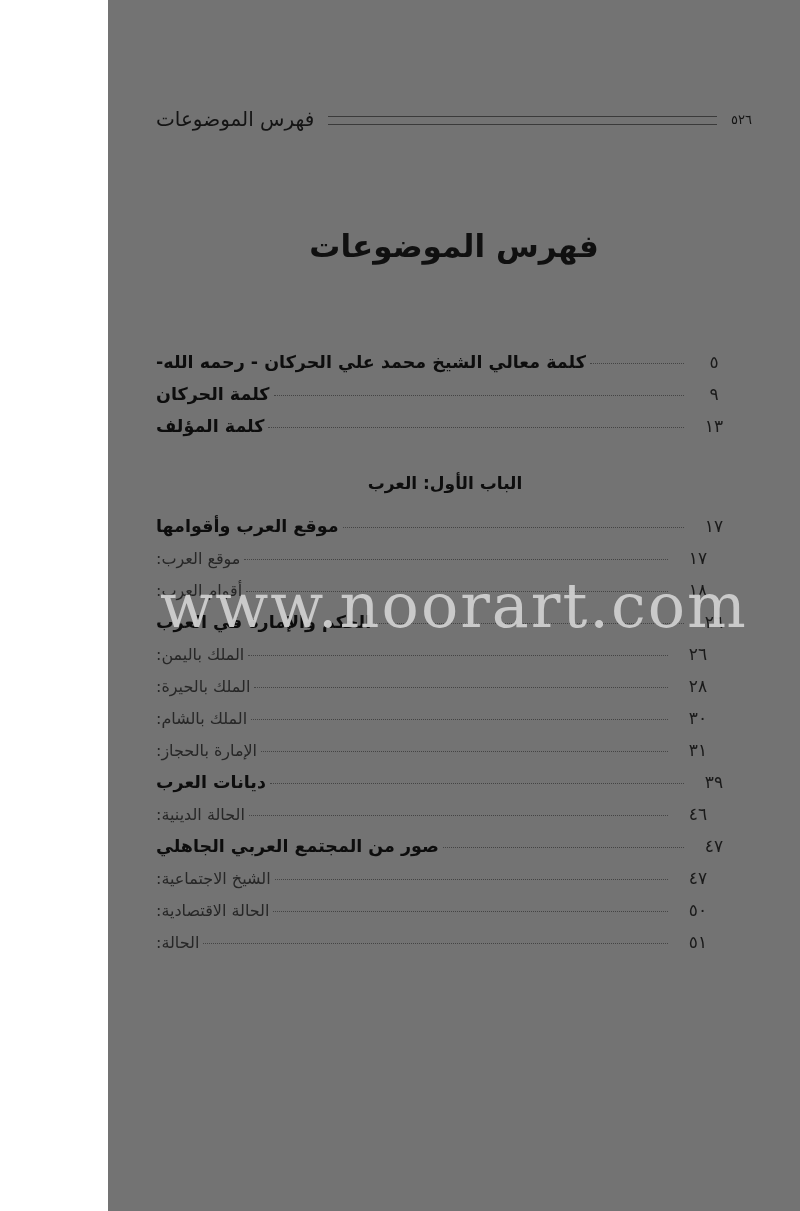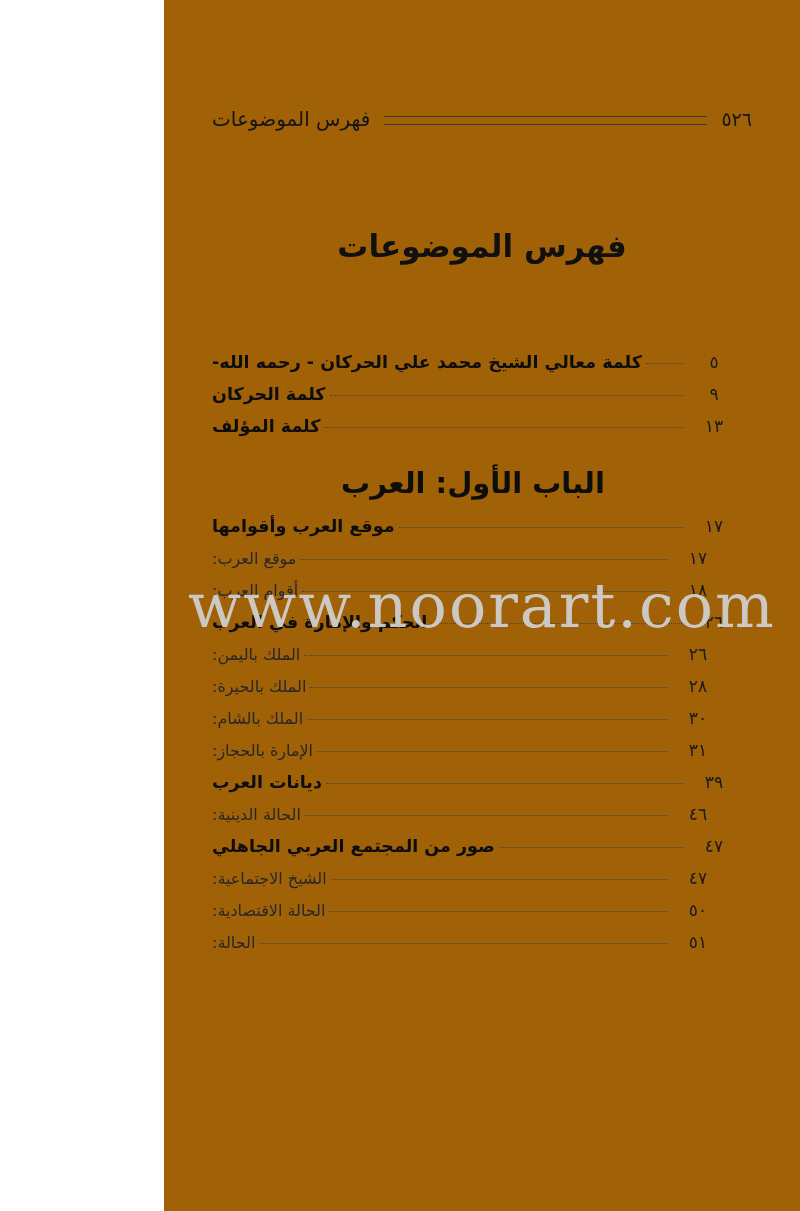--- a/index.html
+++ b/index.html
@@ -3,23 +3,23 @@
 <meta charset="utf-8">
 <title>فهرس الموضوعات</title>
 <style>
   html, body {
     margin: 0;
     padding: 0;
     background: #ffffff;
   }
   .page {
     position: relative;
-    width: 636px;
+    width: 692px;
     height: 1211px;
-    background: #a16207;
+    background: #737373;
     overflow: hidden;
     font-family: "DejaVu Sans", "Liberation Sans", sans-serif;
     color: #1a1a1a;
     direction: rtl;
     text-decoration: underline;
   }
 
   
   .running-header {
     position: absolute;
@@ -41,21 +41,21 @@
     color: #141414;
     padding-bottom: 2px;
   }
   .header-rule {
     flex: 1 1 auto;
     height: 7px;
     border-top: 1.6px solid #3a3a3a;
     border-bottom: 1.6px solid #3a3a3a;
   }
   .header-pageno {
-    font-size: 19px;
+    font-size: 13px;
     font-weight: 400;
     color: #141414;
     white-space: nowrap;
     line-height: 1;
     padding-bottom: 2px;
   }
 
   
   .doc-title {
     position: absolute;
@@ -120,21 +120,21 @@
     color: #1a1a1a;
     white-space: nowrap;
   }
 
   
   .toc-section {
     height: 58px;
     display: flex;
     align-items: center;
     justify-content: center;
-    font-size: 29px;
+    font-size: 17px;
     font-weight: bold;
     color: #0d0d0d;
     letter-spacing: 0.6px;
     margin-top: 6px;
     margin-bottom: 4px;
   }
 
   
   .watermark {
     position: absolute;

